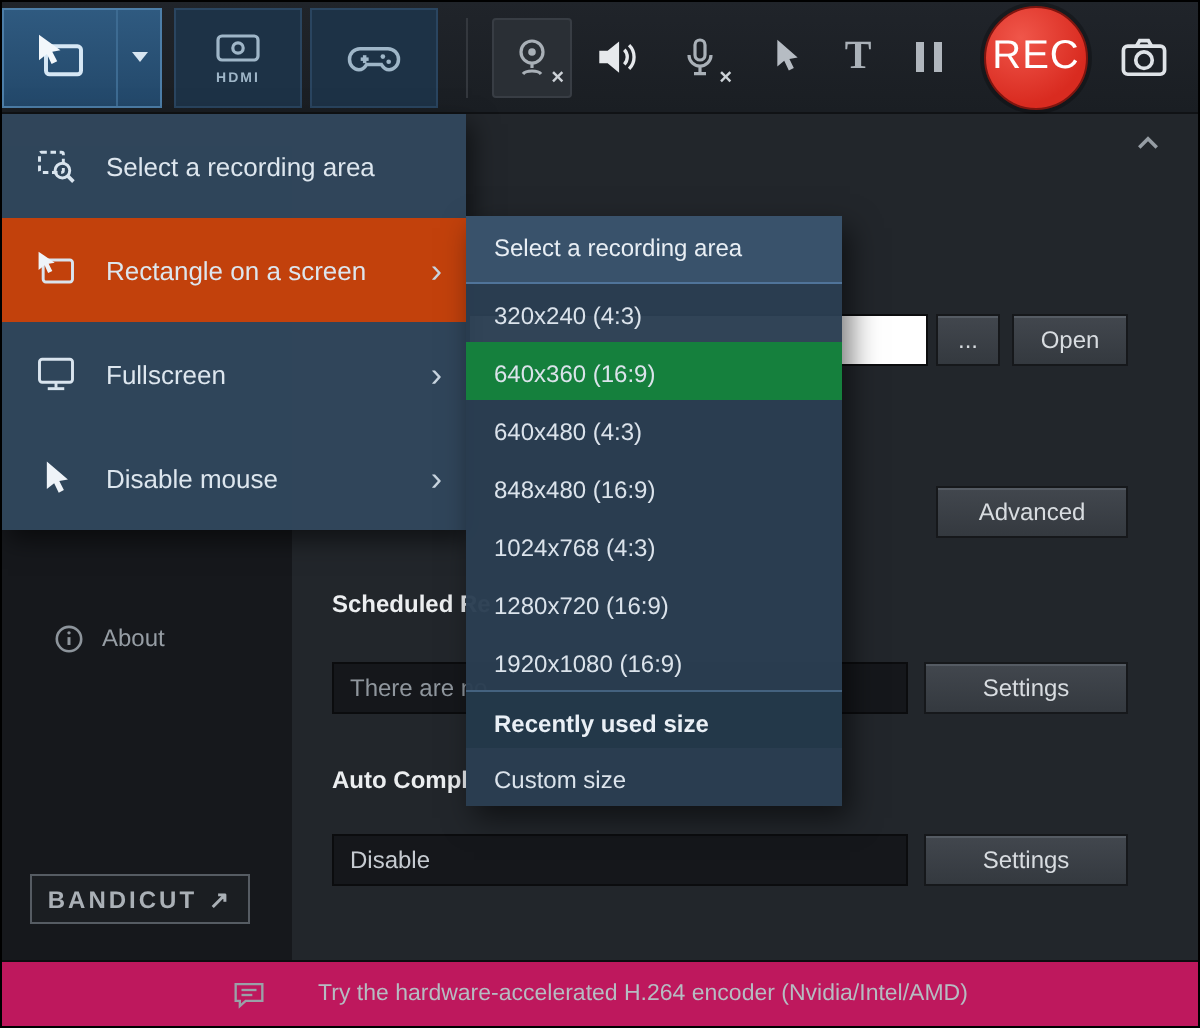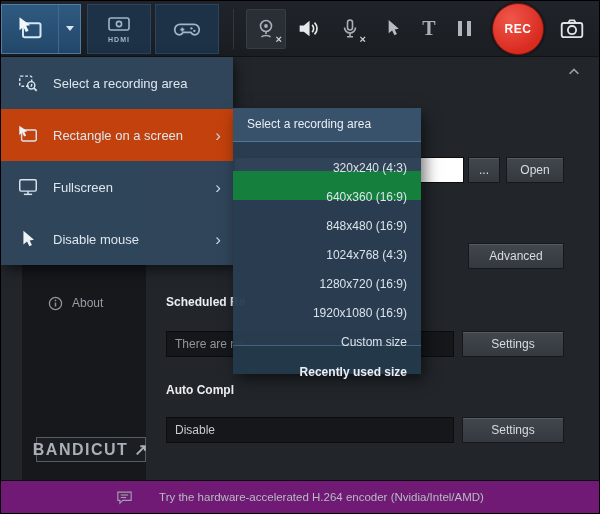--- a/index.html
+++ b/index.html
@@ -37,31 +37,31 @@
   .tb-icon.w44{width:44px;} .tb-icon.w40{width:40px;} .tb-icon.w36{width:34px;} .tb-icon.w38{width:36px;}
   .tb-icon .frame{width:40px;height:40px;display:flex;align-items:center;justify-content:center;background:#2a2f35;border:1px solid #383d44;border-radius:2px;}
   .mute-x{position:absolute;right:6px;bottom:12px;font-size:11px;font-weight:bold;color:#ccd1d6;line-height:1;}
   .text-tool{font-size:20px;color:#aab1b8;font-family:"Liberation Serif",serif;font-weight:bold;}
   .pause-bars{display:flex;gap:5px;}
   .pause-bars i{display:block;width:4px;height:15px;background:#b0b6bd;}
   .rec-btn{
     width:52px;height:52px;border-radius:50%;margin-left:10px;flex:none;
     background:radial-gradient(circle at 35% 30%,#f0564a,#d92b20 70%);
     border:1px solid #7e150f;display:flex;align-items:center;justify-content:center;
-    color:#fff;font-weight:bold;font-size:12px;letter-spacing:.5px;cursor:pointer;
+    color:#fff;font-weight:normal;font-size:20px;letter-spacing:.5px;cursor:pointer;
     box-shadow:0 0 0 2px rgba(0,0,0,.25);
   }
   .tb-camera{margin-left:6px;}
   
-  .sidebar{position:absolute;left:0;top:56px;bottom:33px;width:145px;background:#16181c;margin-left:21px;}
+  .sidebar{position:absolute;left:0;top:72px;bottom:33px;width:145px;background:#16181c;}
   .about-item{position:absolute;top:232px;left:0;width:100%;height:28px;display:flex;align-items:center;gap:9px;padding-left:26px;color:#969da4;font-size:12px;cursor:pointer;}
   .bandicut-btn{
     position:absolute;left:14px;bottom:18px;width:110px;height:25px;
     border:1px solid #565c63;display:flex;align-items:center;justify-content:center;gap:6px;
-    color:#aab0b6;font-size:16px;font-weight:bold;letter-spacing:1.5px;cursor:pointer;background:#1b1e22;
+    color:#aab0b6;font-size:12px;font-weight:bold;letter-spacing:1.5px;cursor:pointer;background:#1b1e22;
   }
   
   .main{position:absolute;left:145px;top:56px;right:0;bottom:33px;background:#22262b;}
   .collapse{position:absolute;top:8px;right:18px;cursor:pointer;}
   .file-input{position:absolute;top:100px;left:88px;width:230px;height:26px;background:#fff;border:1px solid #0c0d0f;font-size:12px;padding:0 6px;color:#222;}
   .btn{
     position:absolute;height:26px;background:linear-gradient(#42474e,#34393f);
     border:1px solid #16181b;box-shadow:inset 0 1px 0 #555b63;
     color:#d8dce0;font-size:12px;display:flex;align-items:center;justify-content:center;cursor:pointer;
   }
@@ -72,41 +72,41 @@
   .btn-settings-2{top:360px;left:316px;width:102px;}
   .section-heading{position:absolute;left:20px;font-size:12px;font-weight:bold;color:#eceef0;white-space:nowrap;}
   .h-sched{top:238px;} .h-auto{top:326px;}
   .inset-field{
     position:absolute;left:20px;width:288px;height:26px;background:#15171b;border:1px solid #0b0c0e;
     font-size:12px;display:flex;align-items:center;padding:0 8px;white-space:nowrap;overflow:hidden;
   }
   .f-sched{top:274px;color:#8f969d;} .f-auto{top:360px;color:#c6cbd1;}
   
   .statusbar{
-    position:absolute;left:0;right:0;bottom:0;height:33px;background:#701a75;border-top:1px solid #0c0d0f;
+    position:absolute;left:0;right:0;bottom:0;height:33px;background:#be185d;border-top:1px solid #0c0d0f;
     display:flex;align-items:center;justify-content:center;gap:26px;color:#b6bcc2;font-size:11.5px;cursor:pointer;
   }
   
   .rec-menu{
     position:absolute;left:0;top:56px;width:232px;z-index:10;
     background:rgba(49,71,93,0.96);box-shadow:3px 5px 12px rgba(0,0,0,.55);
   }
   .menu-item{
     height:52px;display:flex;align-items:center;gap:14px;padding:0 12px 0 16px;
     color:#dde6ee;font-size:13px;cursor:pointer;
   }
   .menu-item.selected{background:#c2410c;}
   .menu-arrow{margin-left:auto;color:#c8d4df;font-size:17px;line-height:1;}
   
   .size-menu{
     position:absolute;left:232px;top:107px;width:188px;z-index:11;
     background:rgba(42,62,82,0.97);box-shadow:4px 6px 14px rgba(0,0,0,.55);
   }
   .size-header{height:34px;line-height:33px;padding:0 14px;font-size:12px;color:#e8eef4;background:rgba(60,86,112,0.85);border-bottom:1px solid #50749a;cursor:default;}
-  .size-item{height:29px;line-height:29px;padding:12px 14px;font-size:12px;color:#dbe3eb;cursor:pointer;white-space:nowrap;text-align:right;}
+  .size-item{height:29px;line-height:29px;padding:2px 14px;font-size:12px;color:#dbe3eb;cursor:pointer;white-space:nowrap;}
   .size-item.highlighted{background:#15803d;}
   .size-item.recent{font-weight:bold;background:#233849;border-top:1px solid #44627f;color:#e9eff5;}
   svg{display:block;}
 </style>
 </head>
 <body>
 
 <div class="app">
 
   <div class="toolbar">
@@ -291,21 +291,22 @@
       </span>
       <span>Disable mouse</span>
       <span class="menu-arrow">›</span>
     </div>
   </div>
 
   <div class="size-menu">
     <div class="size-header">Select a recording area</div>
     <div class="size-item">320x240 (4:3)</div>
     <div class="size-item highlighted">640x360 (16:9)</div>
+    <div class="size-item">640x480 (4:3)</div>
     <div class="size-item">848x480 (16:9)</div>
     <div class="size-item">1024x768 (4:3)</div>
     <div class="size-item">1280x720 (16:9)</div>
     <div class="size-item">1920x1080 (16:9)</div>
+    <div class="size-item recent">Recently used size</div>
     <div class="size-item">Custom size</div>
-    <div class="size-item recent">Recently used size</div>
   </div>
 
 </div>
 
 </body></html>

